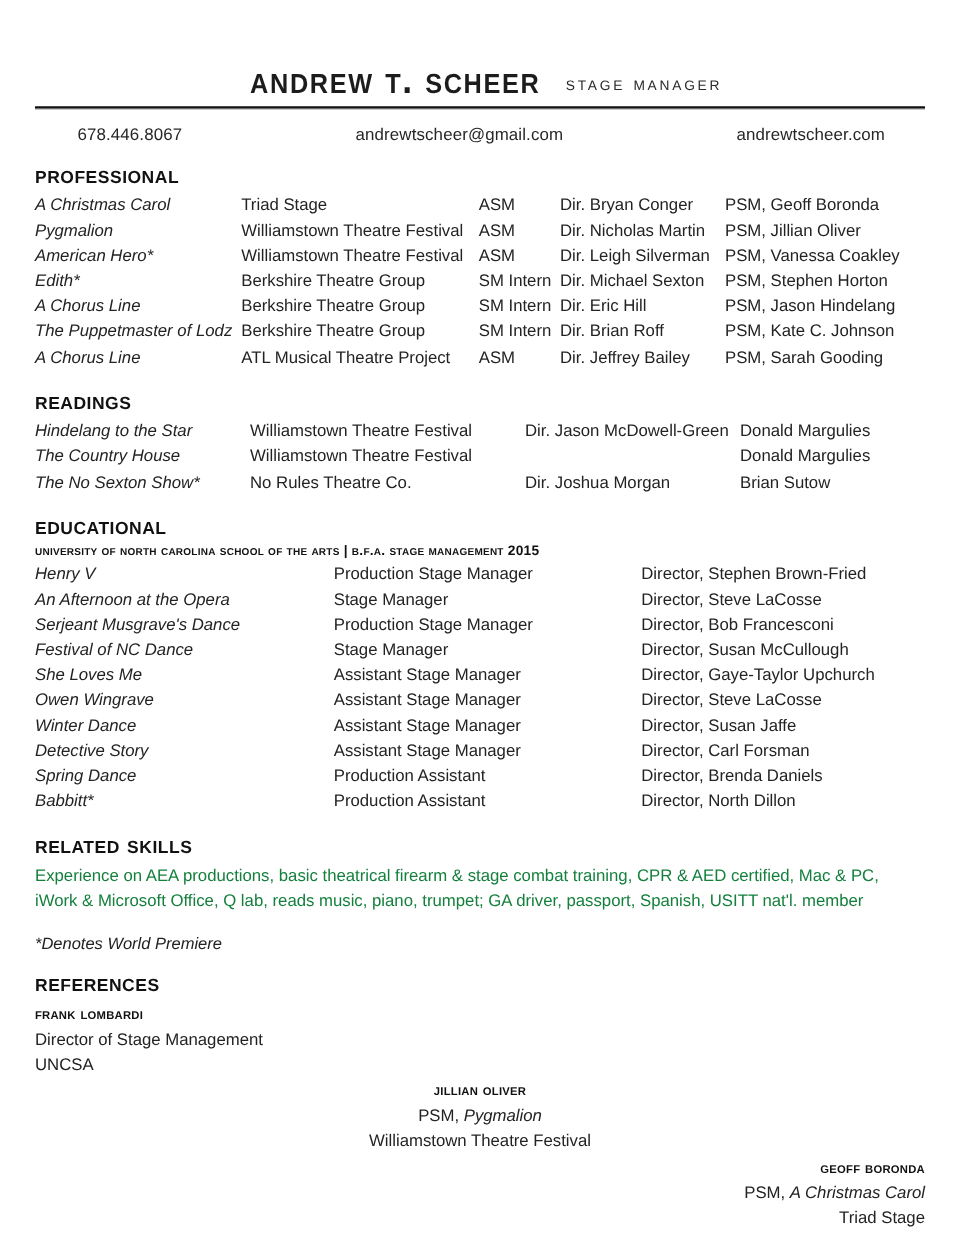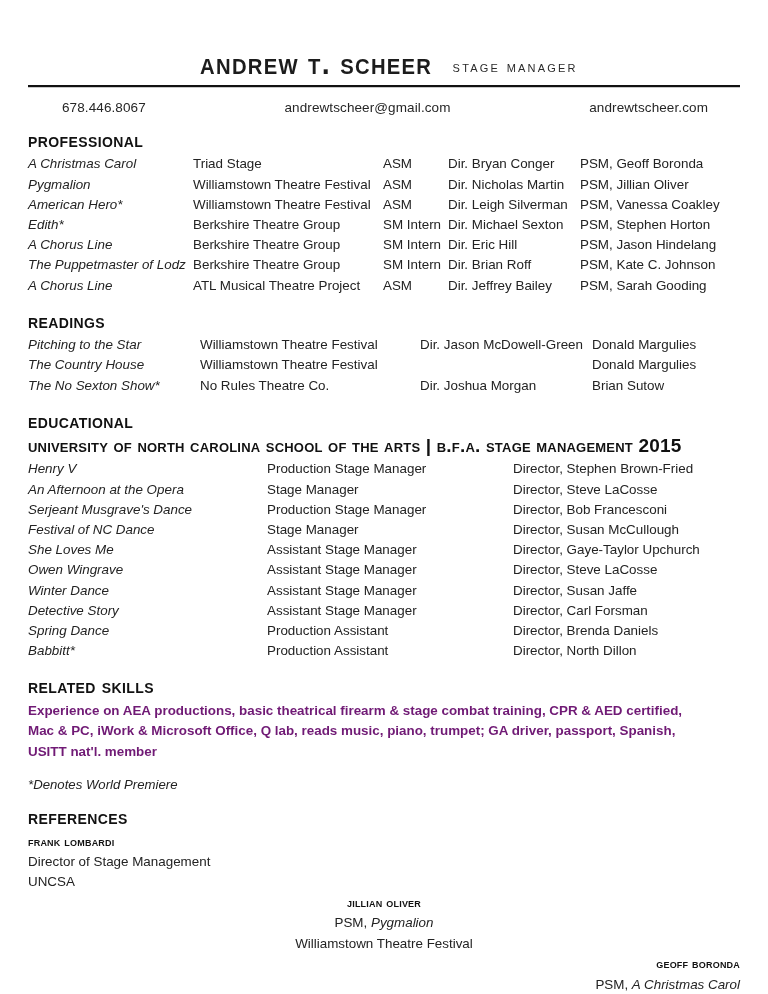--- a/index.html
+++ b/index.html
@@ -78,21 +78,21 @@
     font-size: 19.5px;
     font-weight: bold;
     font-variant: small-caps;
     text-transform: lowercase;
     letter-spacing: 0.4px;
     color: #111111;
     line-height: 1.15;
     margin-bottom: 3px;
   }
   .subsection-title {
-    font-size: 19px;
+    font-size: 11px;
     font-weight: bold;
     font-variant: small-caps;
     text-transform: lowercase;
     letter-spacing: 0.2px;
     color: #111111;
     margin-bottom: 2px;
     white-space: nowrap;
   }
 
   
@@ -125,23 +125,22 @@
 
   
   .edu .c-show { width: 239px; }
   .edu .c-role { width: 246px; }
   .edu .c-dir  { width: auto; }
 
   
   .skills-body {
     font-size: 13.4px;
     line-height: 20.5px;
-    color: #701a75;
+    color: #15803d;
     max-width: 676px;
-    font-weight: bold;
   }
   .denotes {
     font-style: italic;
     font-size: 13.2px;
     color: #232323;
     margin-top: 15px;
   }
 
   
   .refs {
@@ -241,21 +240,21 @@
           </tr>
         </tbody>
     </table>
   </div>
 
   <div class="section">
     <div class="section-title">Readings</div>
     <table class="credits readings">
       <tbody>
           <tr>
-            <td class="c-show show">Pitching to the Star</td>
+            <td class="c-show show">Hindelang to the Star</td>
             <td class="c-venue">Williamstown Theatre Festival</td>
             <td class="c-dir">Dir. Jason McDowell-Green</td>
             <td class="c-extra">Donald Margulies</td>
           </tr>
           <tr>
             <td class="c-show show">The Country House</td>
             <td class="c-venue">Williamstown Theatre Festival</td>
             <td class="c-dir"></td>
             <td class="c-extra">Donald Margulies</td>
           </tr>

